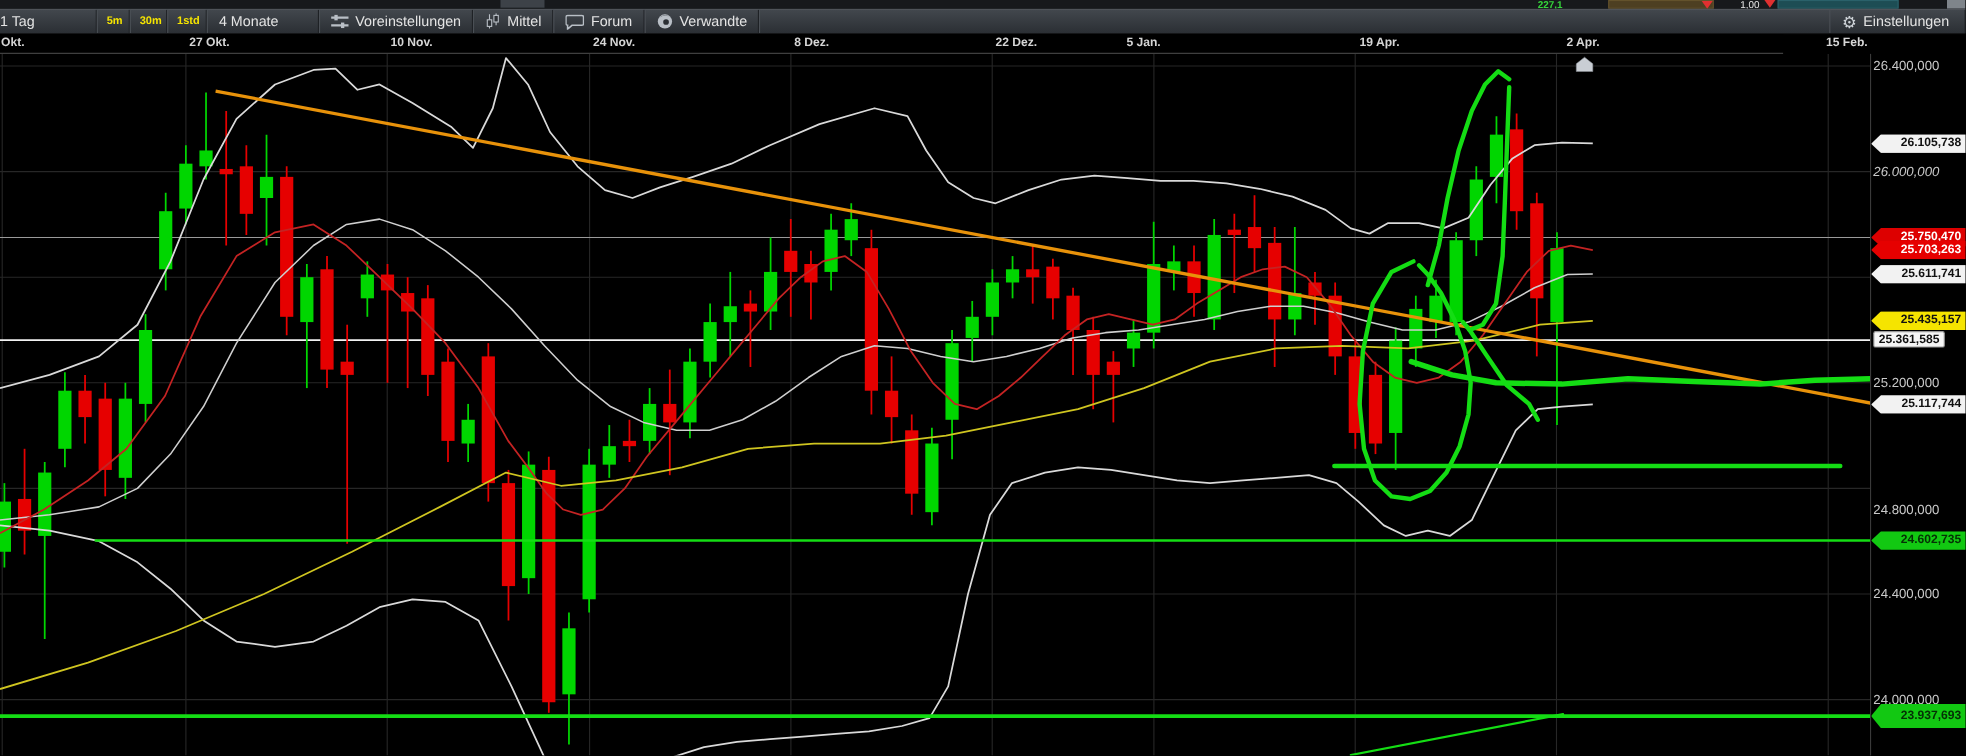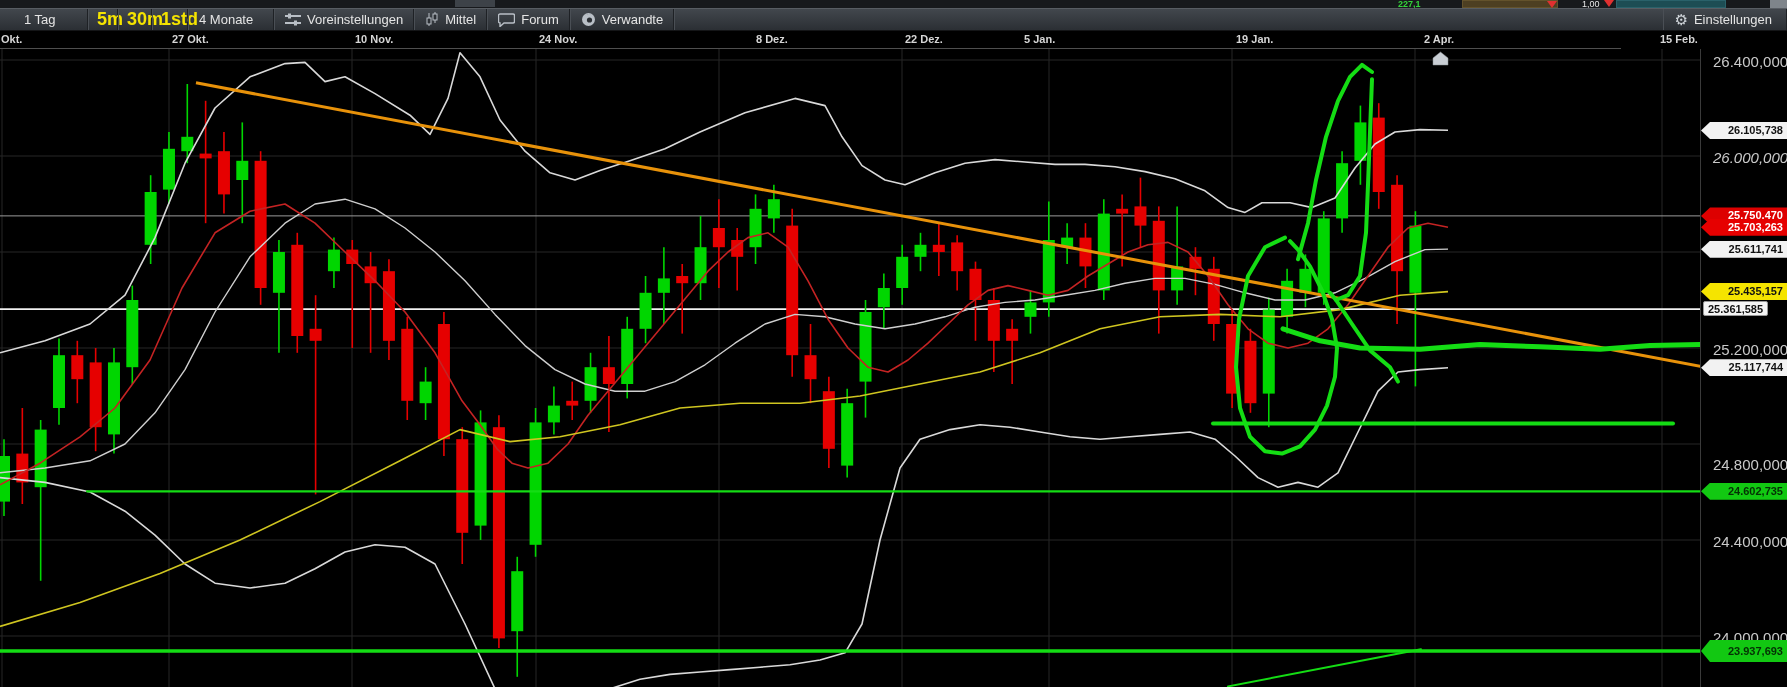--- a/index.html
+++ b/index.html
@@ -21,35 +21,35 @@
 
   
   #toolbar { position:absolute; left:0; top:8px; width:1787px; height:23px;
              background:linear-gradient(#42474d,#2b2f34); border-top:1px solid #585d63;
              border-bottom:1px solid #141517; display:flex; align-items:stretch; color:#e4e4e4;
              font-size:13px; }
   .tb-item { display:flex; align-items:center; padding:0 10px; border-right:1px solid #1e2125;
              border-left:1px solid #4a4f55; cursor:default; white-space:nowrap; }
   .tb-item:first-child { border-left:none; }
   .tb-item .ico { margin-right:6px; display:inline-flex; }
-  .tb-yellow { color:#f5e400; font-weight:bold; font-size:18px; padding:0 8px; }
+  .tb-yellow { color:#f5e400; font-weight:bold; font-size:10px; padding:0 8px; }
   #tb-spacer { flex:1; border-right:none; }
   #tb-right { border-left:1px solid #4a4f55; padding-right:14px; }
   .gear { color:#cfd4d9; font-size:15px; margin-right:6px; }
 
   
   #date-row { position:absolute; left:0; top:31px; width:1621px; height:18px; background:#000;
               border-bottom:1px solid #4f4f4f; }
   .dlabel { position:absolute; top:2px; font-size:11px; font-weight:bold; color:#d6d6d6; white-space:nowrap; }
 
   
   #chart-wrap { position:absolute; left:0; top:49px; width:1700px; height:638px; background:#000; overflow:hidden; }
   #paxis { position:absolute; left:1700px; top:49px; width:87px; height:638px; background:#000;
            border-left:1px solid #3a3a3a; overflow:hidden; }
-  .plabel { position:absolute; left:12px; font-size:15px; color:#c9c9c9; white-space:nowrap; }
+  .plabel { position:absolute; left:2px; font-size:12px; color:#c9c9c9; white-space:nowrap; }
   .ptag { position:absolute; left:0px; height:17px; line-height:17px; font-size:11px; font-weight:bold;
           width:87px; text-align:right; padding-right:5px;
           clip-path:polygon(0 50%, 9px 0, 100% 0, 100% 100%, 9px 100%); }
   .pbox { position:absolute; left:2px; height:15px; line-height:14px; font-size:11px; font-weight:bold;
           background:#f5f5f5; color:#111; border:1px solid #999; border-radius:2px; padding:0 4px; }
 </style>
 </head>
 <body>
 
 <div id="app">
@@ -62,33 +62,33 @@
     <span id="ts-val" class="ts-frag">1,00</span>
     <span class="ts-arrow" style="left:1604px;"></span>
     <span id="ts-box2" class="ts-frag"></span>
     <span id="ts-notch"></span>
     <span id="ts-grayend"></span>
   </div>
 
   <div id="toolbar">
 
     <div id="tb-items" style="display:flex;">
-        <div class="tb-item" style="width: 88px; padding-left: 24px;">
+        <div class="tb-item" style="width: 88px; padding-left: 0;">
           <span>1 Tag</span>
         </div>
         <div class="tb-item tb-yellow" style="width: 30px;">
           <span>5m</span>
         </div>
         <div class="tb-item tb-yellow" style="width: 34px;">
           <span>30m</span>
         </div>
         <div class="tb-item tb-yellow" style="width: 36px;">
           <span>1std</span>
         </div>
-        <div class="tb-item" style="width: 86px;">
+        <div class="tb-item" style="width: 102px;">
           <span>4 Monate</span>
         </div>
         <div class="tb-item">
           <span class="ico">
             <svg width="16" height="14" viewBox="0 0 16 14">
               <g stroke="#b9bfc6" stroke-width="2">
                 <line x1="0" y1="3" x2="16" y2="3"></line>
                 <line x1="0" y1="10" x2="16" y2="10"></line>
               </g>
               <rect x="3" y="0.5" width="3" height="5" fill="#b9bfc6"></rect>
@@ -134,24 +134,24 @@
       <span class="gear">⚙</span>
       <span>Einstellungen</span>
     </div>
   </div>
 
   <div id="date-row">
       <span class="dlabel" style="left: 1px;">Okt.</span>
       <span class="dlabel" style="left: 172px;">27 Okt.</span>
       <span class="dlabel" style="left: 355px;">10 Nov.</span>
       <span class="dlabel" style="left: 539px;">24 Nov.</span>
-      <span class="dlabel" style="left: 756px;">8 Dez.</span>
+      <span class="dlabel" style="left: 722px;">8 Dez.</span>
       <span class="dlabel" style="left: 905px;">22 Dez.</span>
       <span class="dlabel" style="left: 1024px;">5 Jan.</span>
-      <span class="dlabel" style="left: 1236px;">19 Jan.</span>
+      <span class="dlabel" style="left: 1236px;">19 Apr.</span>
       <span class="dlabel" style="left: 1424px;">2 Apr.</span>
       <span class="dlabel" style="left: 1660px;">15 Feb.</span>
     </div>
 
   <div id="chart-wrap">
     <svg id="chart-svg" width="1700" height="638" xmlns="http://www.w3.org/2000/svg">
         <line x1="0" y1="11" x2="1700" y2="11" stroke="#272727" stroke-width="1"></line>
         <line x1="0" y1="107" x2="1700" y2="107" stroke="#272727" stroke-width="1"></line>
         <line x1="0" y1="203" x2="1700" y2="203" stroke="#272727" stroke-width="1"></line>
         <line x1="0" y1="299" x2="1700" y2="299" stroke="#272727" stroke-width="1"></line>

